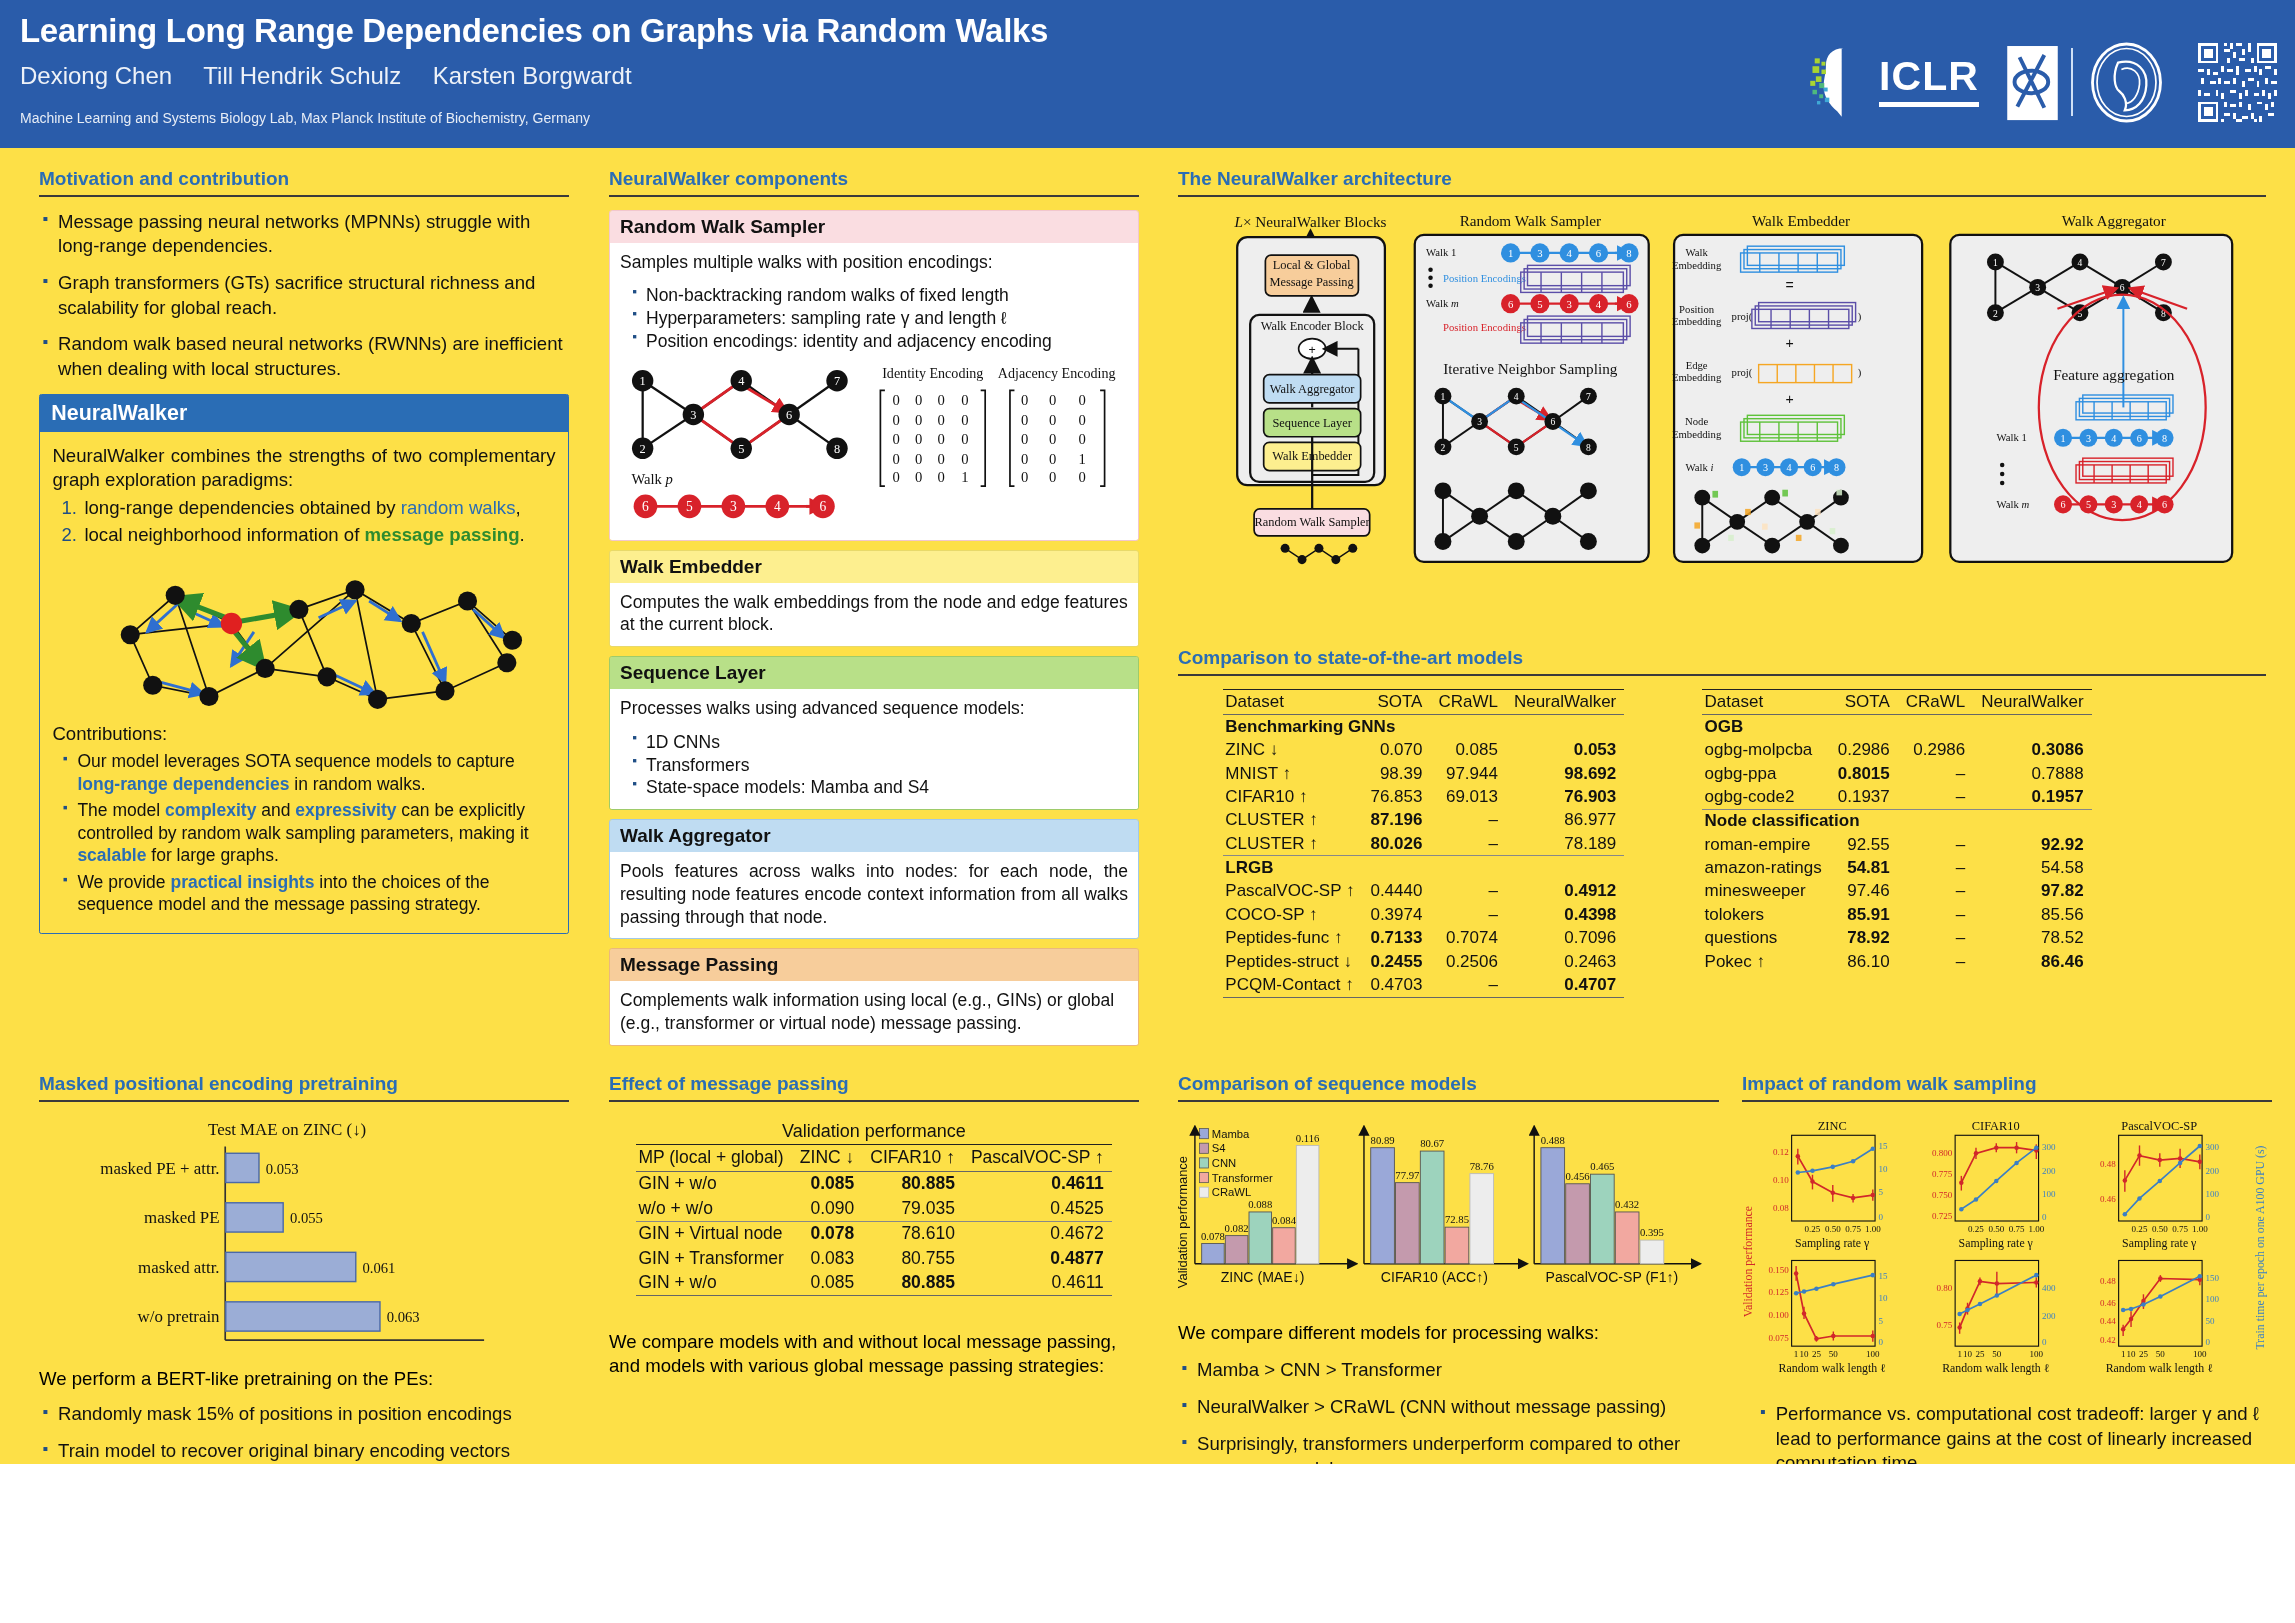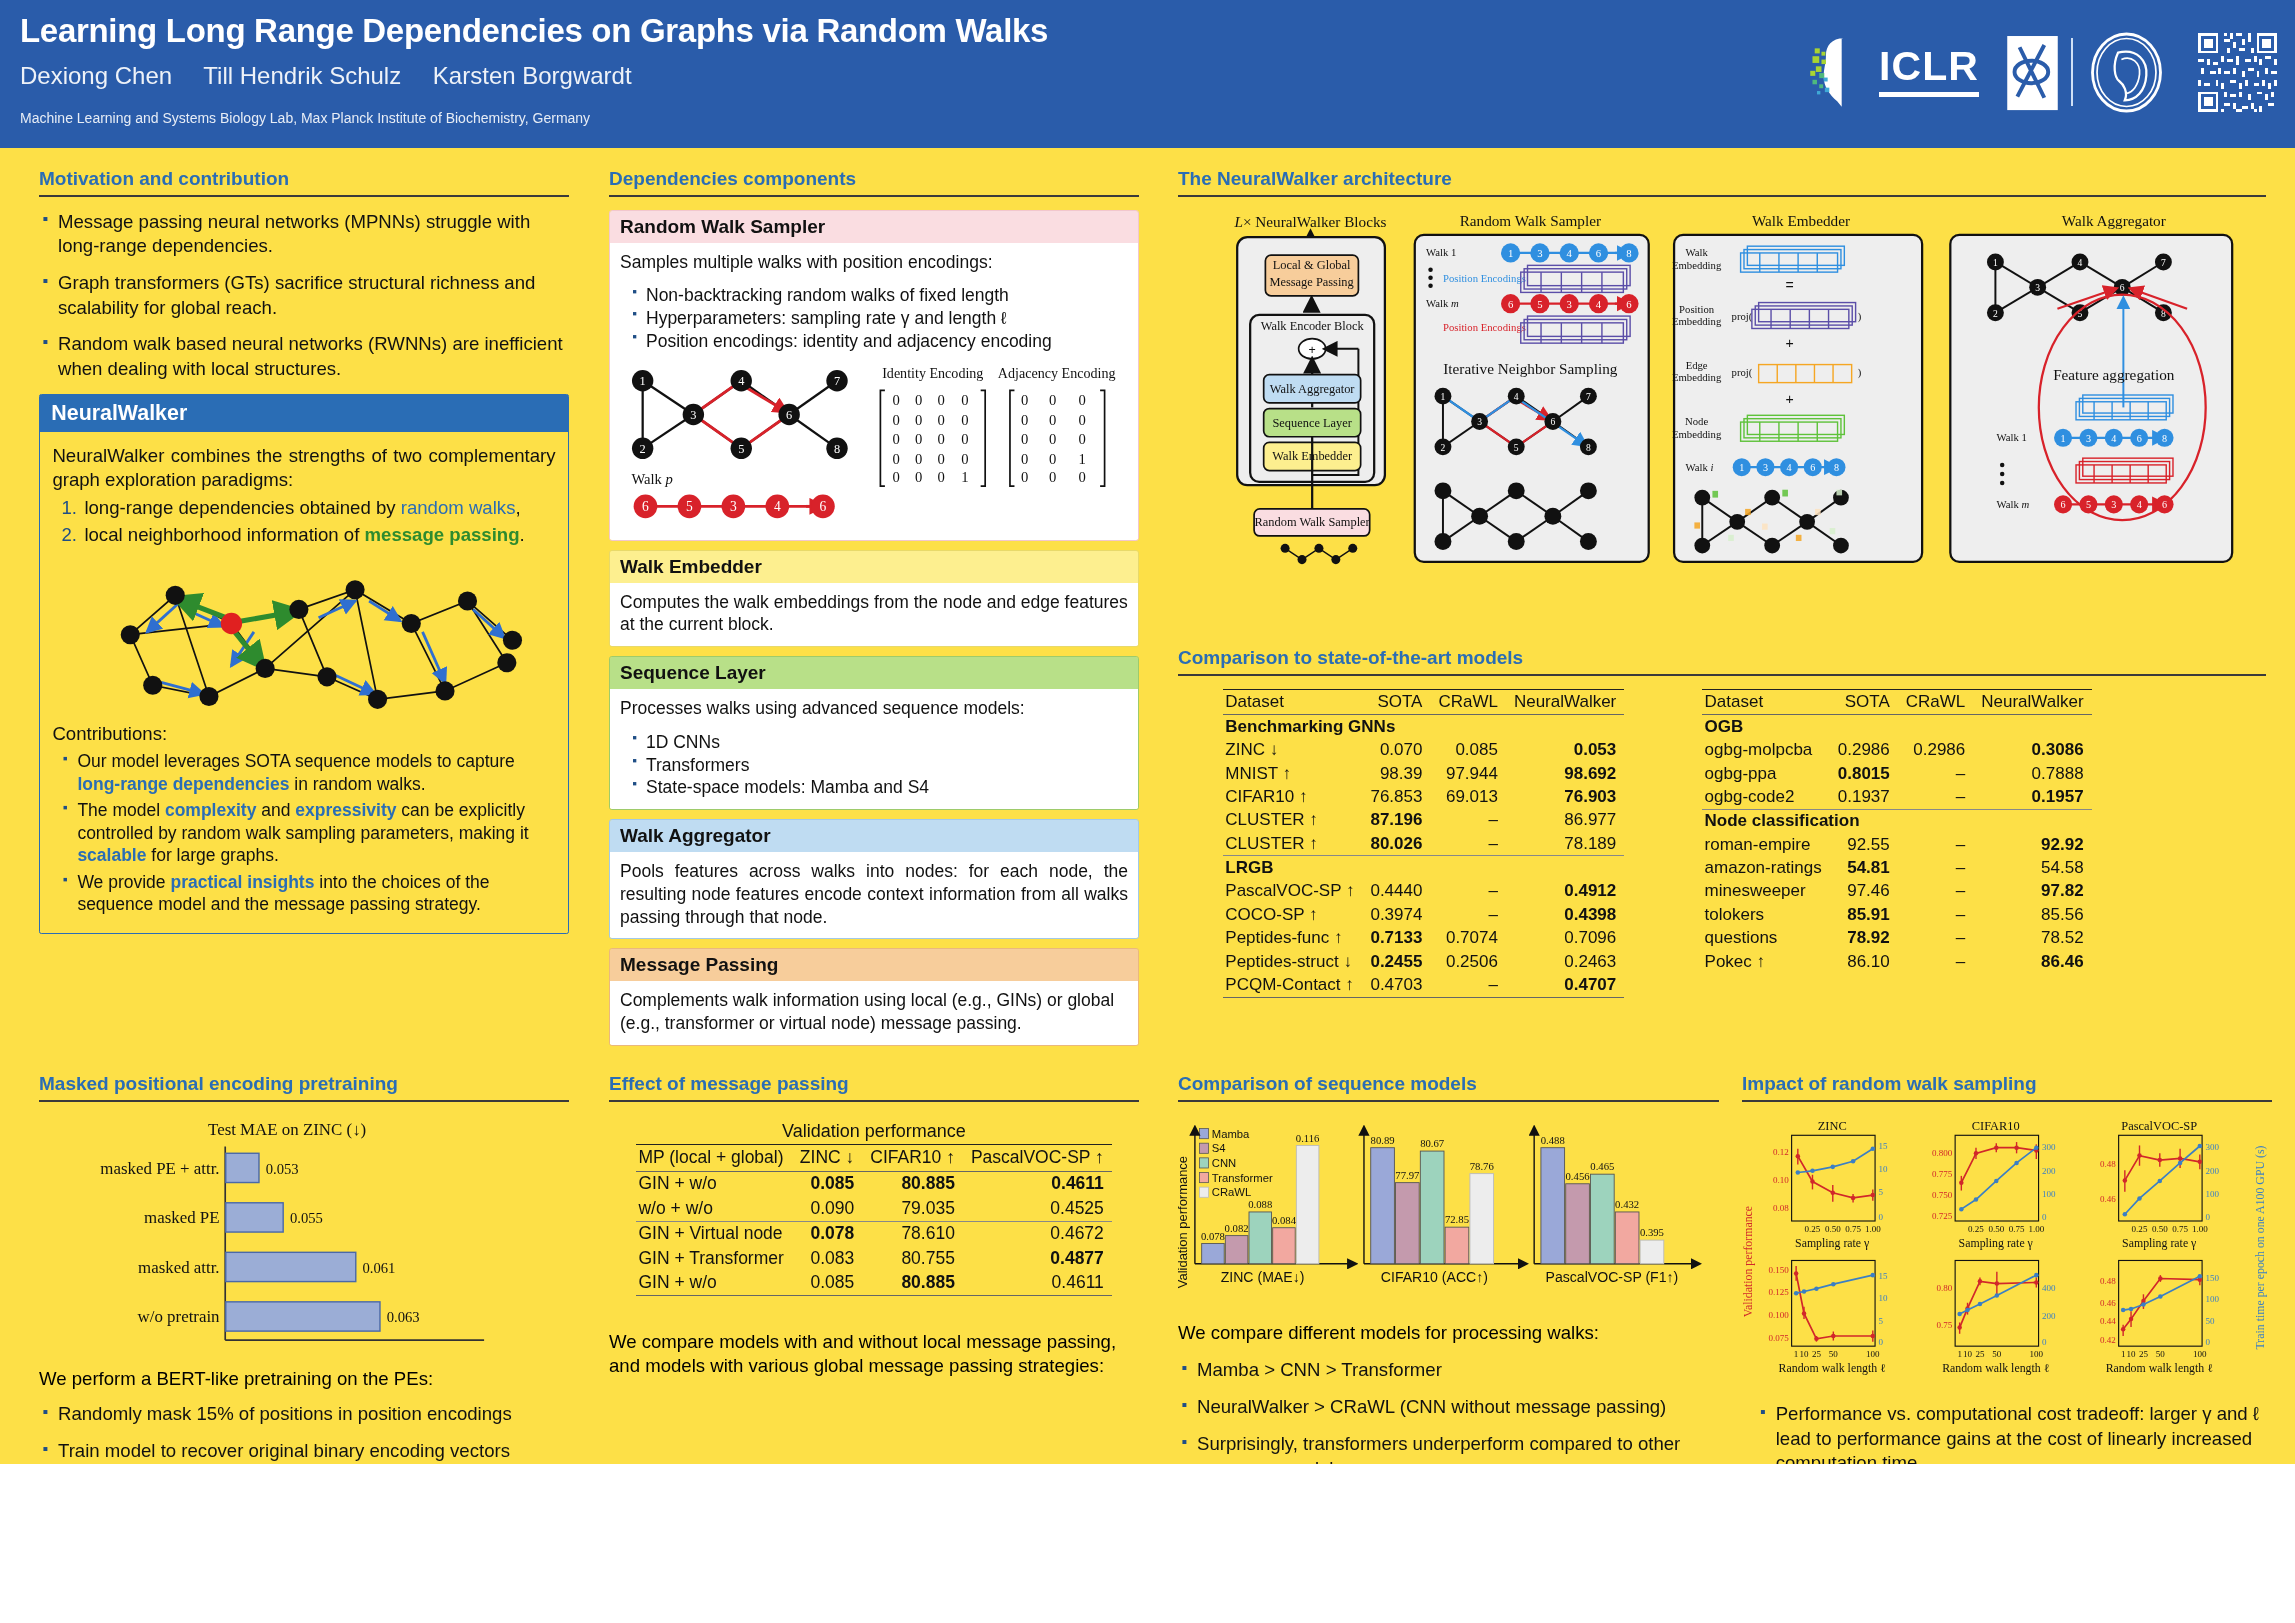--- a/index.html
+++ b/index.html
@@ -6,21 +6,21 @@
   html,body { width:2295px; height:1624px; background:#ffffff; font-family:"Liberation Sans", sans-serif; }
   .poster { position:relative; width:2295px; height:1464px; overflow:hidden; background:#fde047; }
 
   
   .header { position:absolute; left:0; top:0; width:2295px; height:148px; background:#2a5caa; }
   .hdr-title { position:absolute; left:20px; top:12.4px; font-size:33px; font-weight:bold; color:#fff; letter-spacing:-0.3px; }
   .hdr-authors { position:absolute; left:20px; top:62px; font-size:24px; color:#eef2f8; }
   .hdr-authors span { margin-right:25px; }
   .hdr-affil { position:absolute; left:20px; top:110px; font-size:14px; color:#e7edf6; }
 
-  .logos { position:absolute; right:14.7px; top:24px; height:96px; display:flex; align-items:center; gap:26px; }
+  .logos { position:absolute; right:14.7px; top:34px; height:96px; display:flex; align-items:center; gap:26px; }
   .iclr-logo { display:flex; align-items:center; gap:8px; }
   .iclr-mark { width:62px; height:73px; position:relative; }
   .iclr-text { color:#fff; font-size:41px; font-weight:bold; letter-spacing:1.1px; line-height:0.95; border-bottom:5px solid #fff; padding-bottom:6.8px; }
   .mpi-logo { display:flex; align-items:center; gap:11.3px; }
   .mpi-minerva { width:85px; height:85px; }
   .mpi-sep { width:1.7px; height:68px; background:#cfe0f5; }
   .qr { width:85px; height:85px; }
 
   
   .col { position:absolute; }
@@ -275,21 +275,21 @@
         <ul class="bul2">
           <li>Our model leverages SOTA sequence models to capture <span class="bblue">long-range dependencies</span> in random walks.</li>
           <li>The model <span class="bblue">complexity</span> and <span class="bblue">expressivity</span> can be explicitly controlled by random walk sampling parameters, making it <span class="bblue">scalable</span> for large graphs.</li>
           <li>We provide <span class="bblue">practical insights</span> into the choices of the sequence model and the message passing strategy.</li>
         </ul>
       </div>
     </div>
   </div>
 
   <div class="col" style="left:609px; top:169px; width:530px;">
-    <div class="sec-title">Dependencies components</div>
+    <div class="sec-title">NeuralWalker components</div>
     <div class="sec-rule"></div>
 
     <div class="cbox" style="border-color:#f2c7cd;">
       <div class="cbox-head" style="background:#fadde1;">Random Walk Sampler</div>
       <div class="cbox-body">
         <div>Samples multiple walks with position encodings:</div>
         <ul>
           <li>Non-backtracking random walks of fixed length</li>
           <li>Hyperparameters: sampling rate γ and length ℓ</li>
           <li>Position encodings: identity and adjacency encoding</li>

